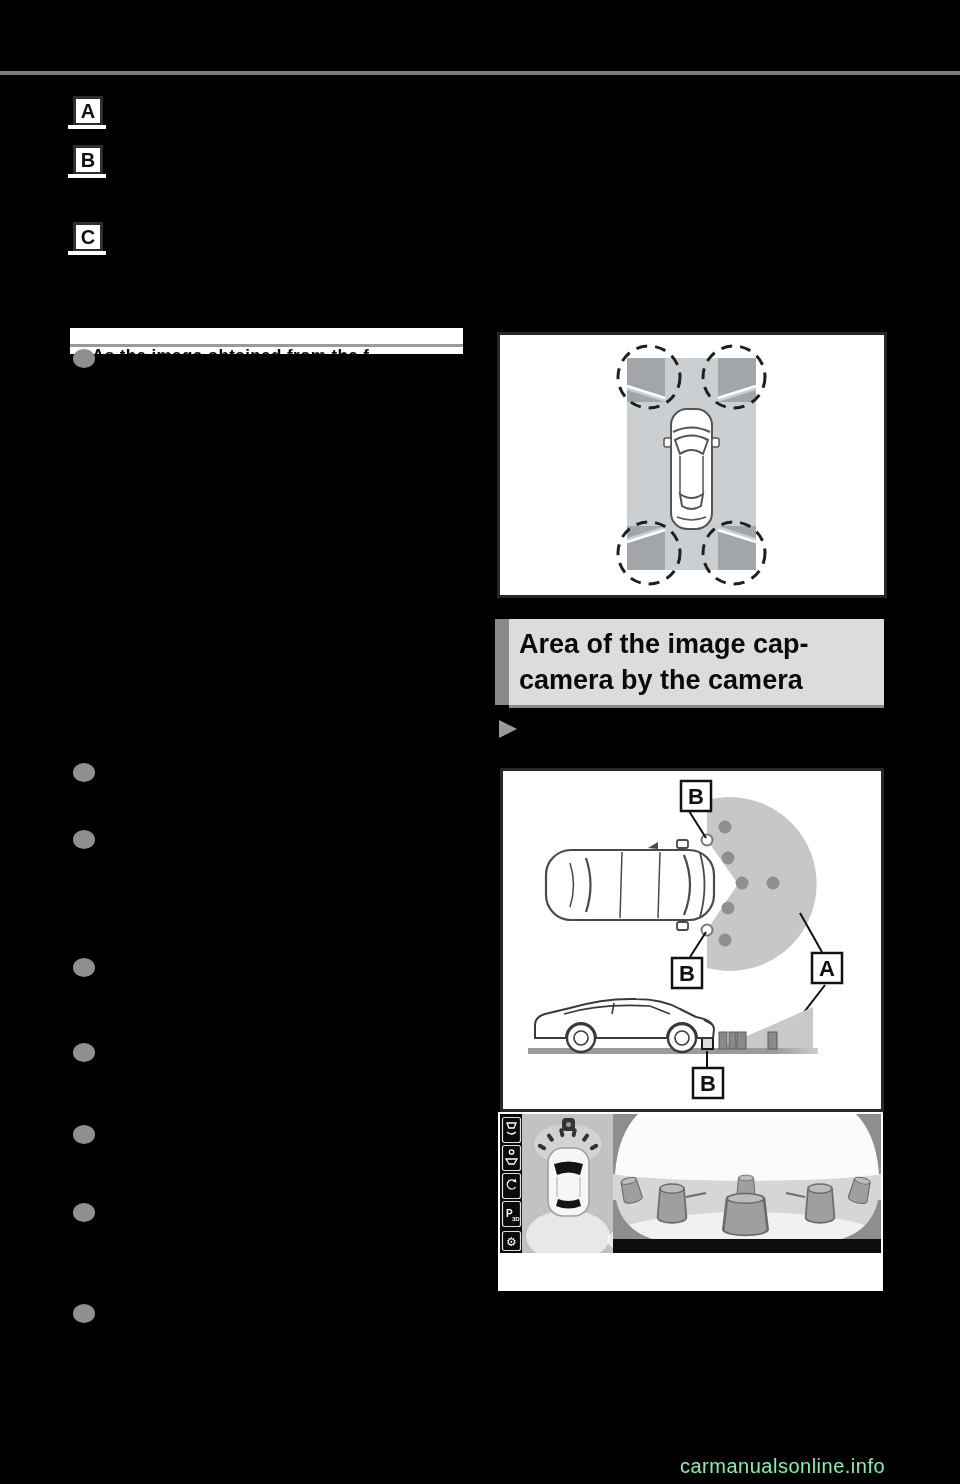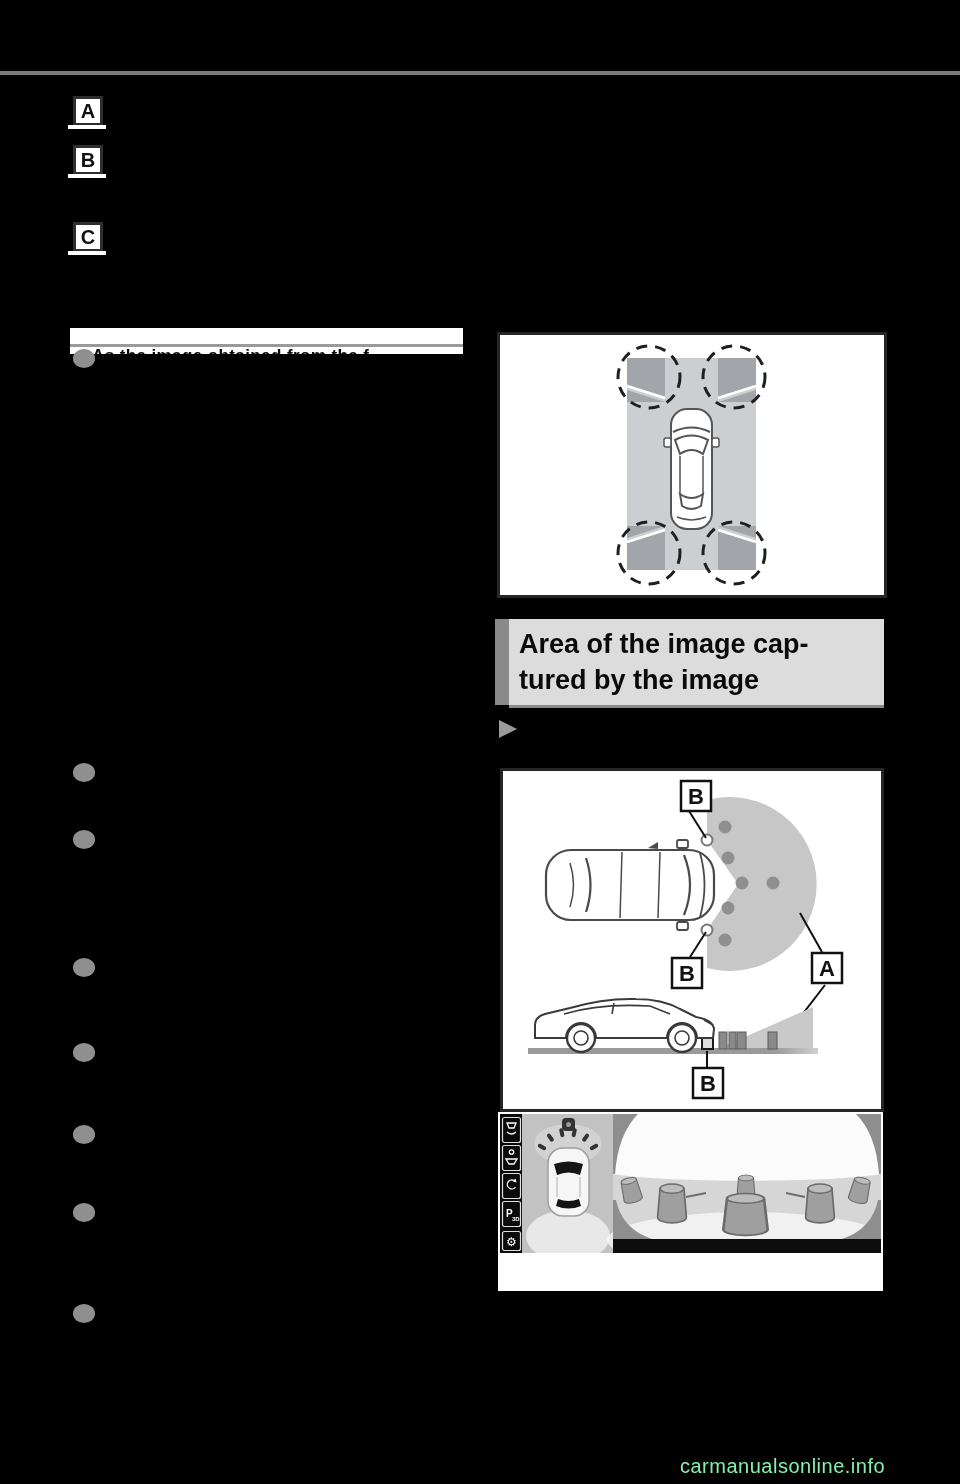--- a/index.html
+++ b/index.html
@@ -109,21 +109,21 @@
       <rect x="215" y="106" width="7" height="9" rx="2" fill="#ffffff" stroke-width="1.5"></rect>
     </g>
   </svg>
 
   <div class="abs hdr-wrap">
     <div class="hdr-bar"></div>
     <div class="hdr-box"></div>
     <div class="hdr-shadow"></div>
     <div class="hdr-text">
       <div>Area of the image cap-</div>
-      <div>tured by the image</div>
+      <div>camera by the camera</div>
     </div>
   </div>
 
   <div class="abs pointer-triangle"></div>
 
   <svg class="abs diagram-frame" style="left:500px;top:768px;" width="384" height="344" viewBox="0 0 384 344">
     <rect x="1.5" y="1.5" width="381" height="341" fill="#ffffff" stroke="#262626" stroke-width="3"></rect>
 
     <path d="M207,32 A87,87 0 1 1 207,200 L207,162 L238,116 L207,72 Z" fill="#c7c7c7"></path>
 

